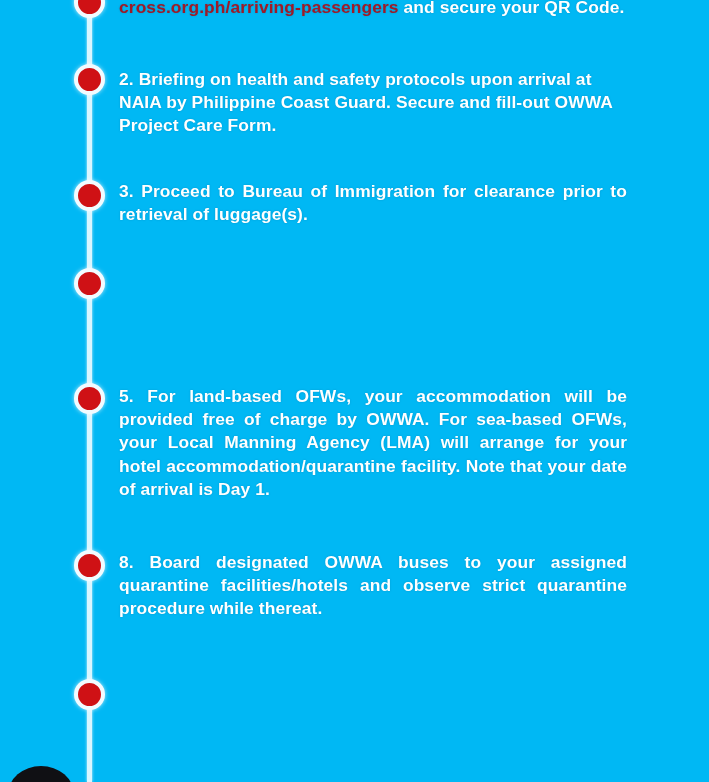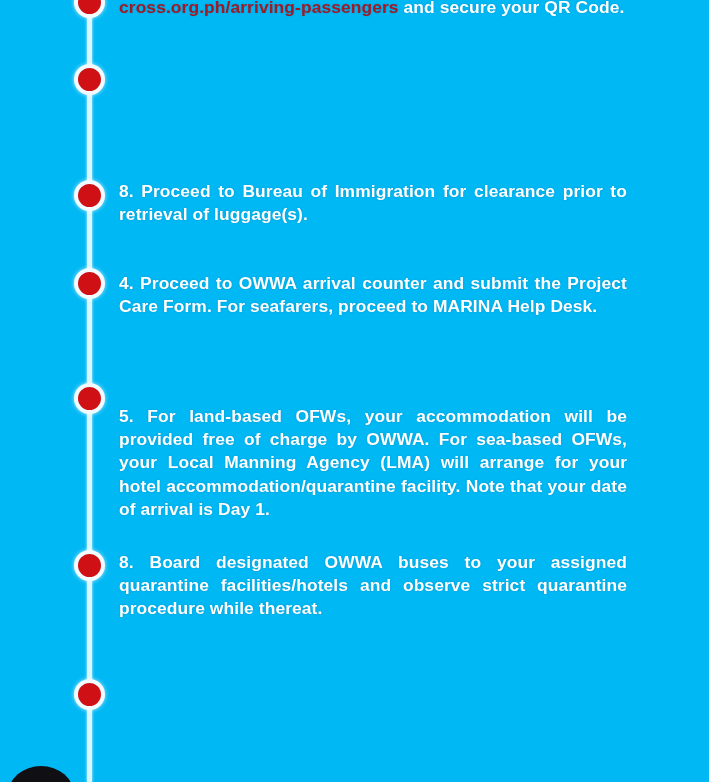--- a/index.html
+++ b/index.html
@@ -87,29 +87,29 @@
 <div id="infographic">
 
   <div class="timeline-rail"></div>
 
   <div class="step-marker" style="top:-13px;"></div>
   <div class="step-text left-aligned" style="top:-4px;">
     <span class="link-url">cross.org.ph/arriving-passengers</span><span> and secure your QR Code.</span>
   </div>
 
   <div class="step-marker" style="top:64px;"></div>
+  <div class="step-text left-aligned" style="top:68px;">2. Briefing on health and safety protocols upon arrival at NAIA by Philippine Coast Guard. Secure and fill-out OWWA Project Care Form.</div>
 
   <div class="step-marker" style="top:180px;"></div>
-  <div class="step-text" style="top:180px;">8. Proceed to Bureau of Immigration for clearance prior to retrieval of luggage(s).</div>
+  <div class="step-text" style="top:180px;">3. Proceed to Bureau of Immigration for clearance prior to retrieval of luggage(s).</div>
 
   <div class="step-marker" style="top:268px;"></div>
-  <div class="step-text" style="top:272px;">4. Proceed to OWWA arrival counter and submit the Project Care Form. For seafarers, proceed to MARINA Help Desk.</div>
 
   <div class="step-marker" style="top:383px;"></div>
-  <div class="step-text" style="top:385px;margin-top:20px;">5. For land-based OFWs, your accommodation will be provided free of charge by OWWA. For sea-based OFWs, your Local Manning Agency (LMA) will arrange for your hotel accommodation/quarantine facility. Note that your date of arrival is Day 1.</div>
+  <div class="step-text" style="top:385px;">5. For land-based OFWs, your accommodation will be provided free of charge by OWWA. For sea-based OFWs, your Local Manning Agency (LMA) will arrange for your hotel accommodation/quarantine facility. Note that your date of arrival is Day 1.</div>
 
   <div class="step-marker" style="top:550px;"></div>
   <div class="step-text" style="top:551px;">8. Board designated OWWA buses to your assigned quarantine facilities/hotels and observe strict quarantine procedure while thereat.</div>
 
   <div class="step-marker" style="top:679px;"></div>
 
   <div class="silhouette-head"></div>
 
 </div>
 

